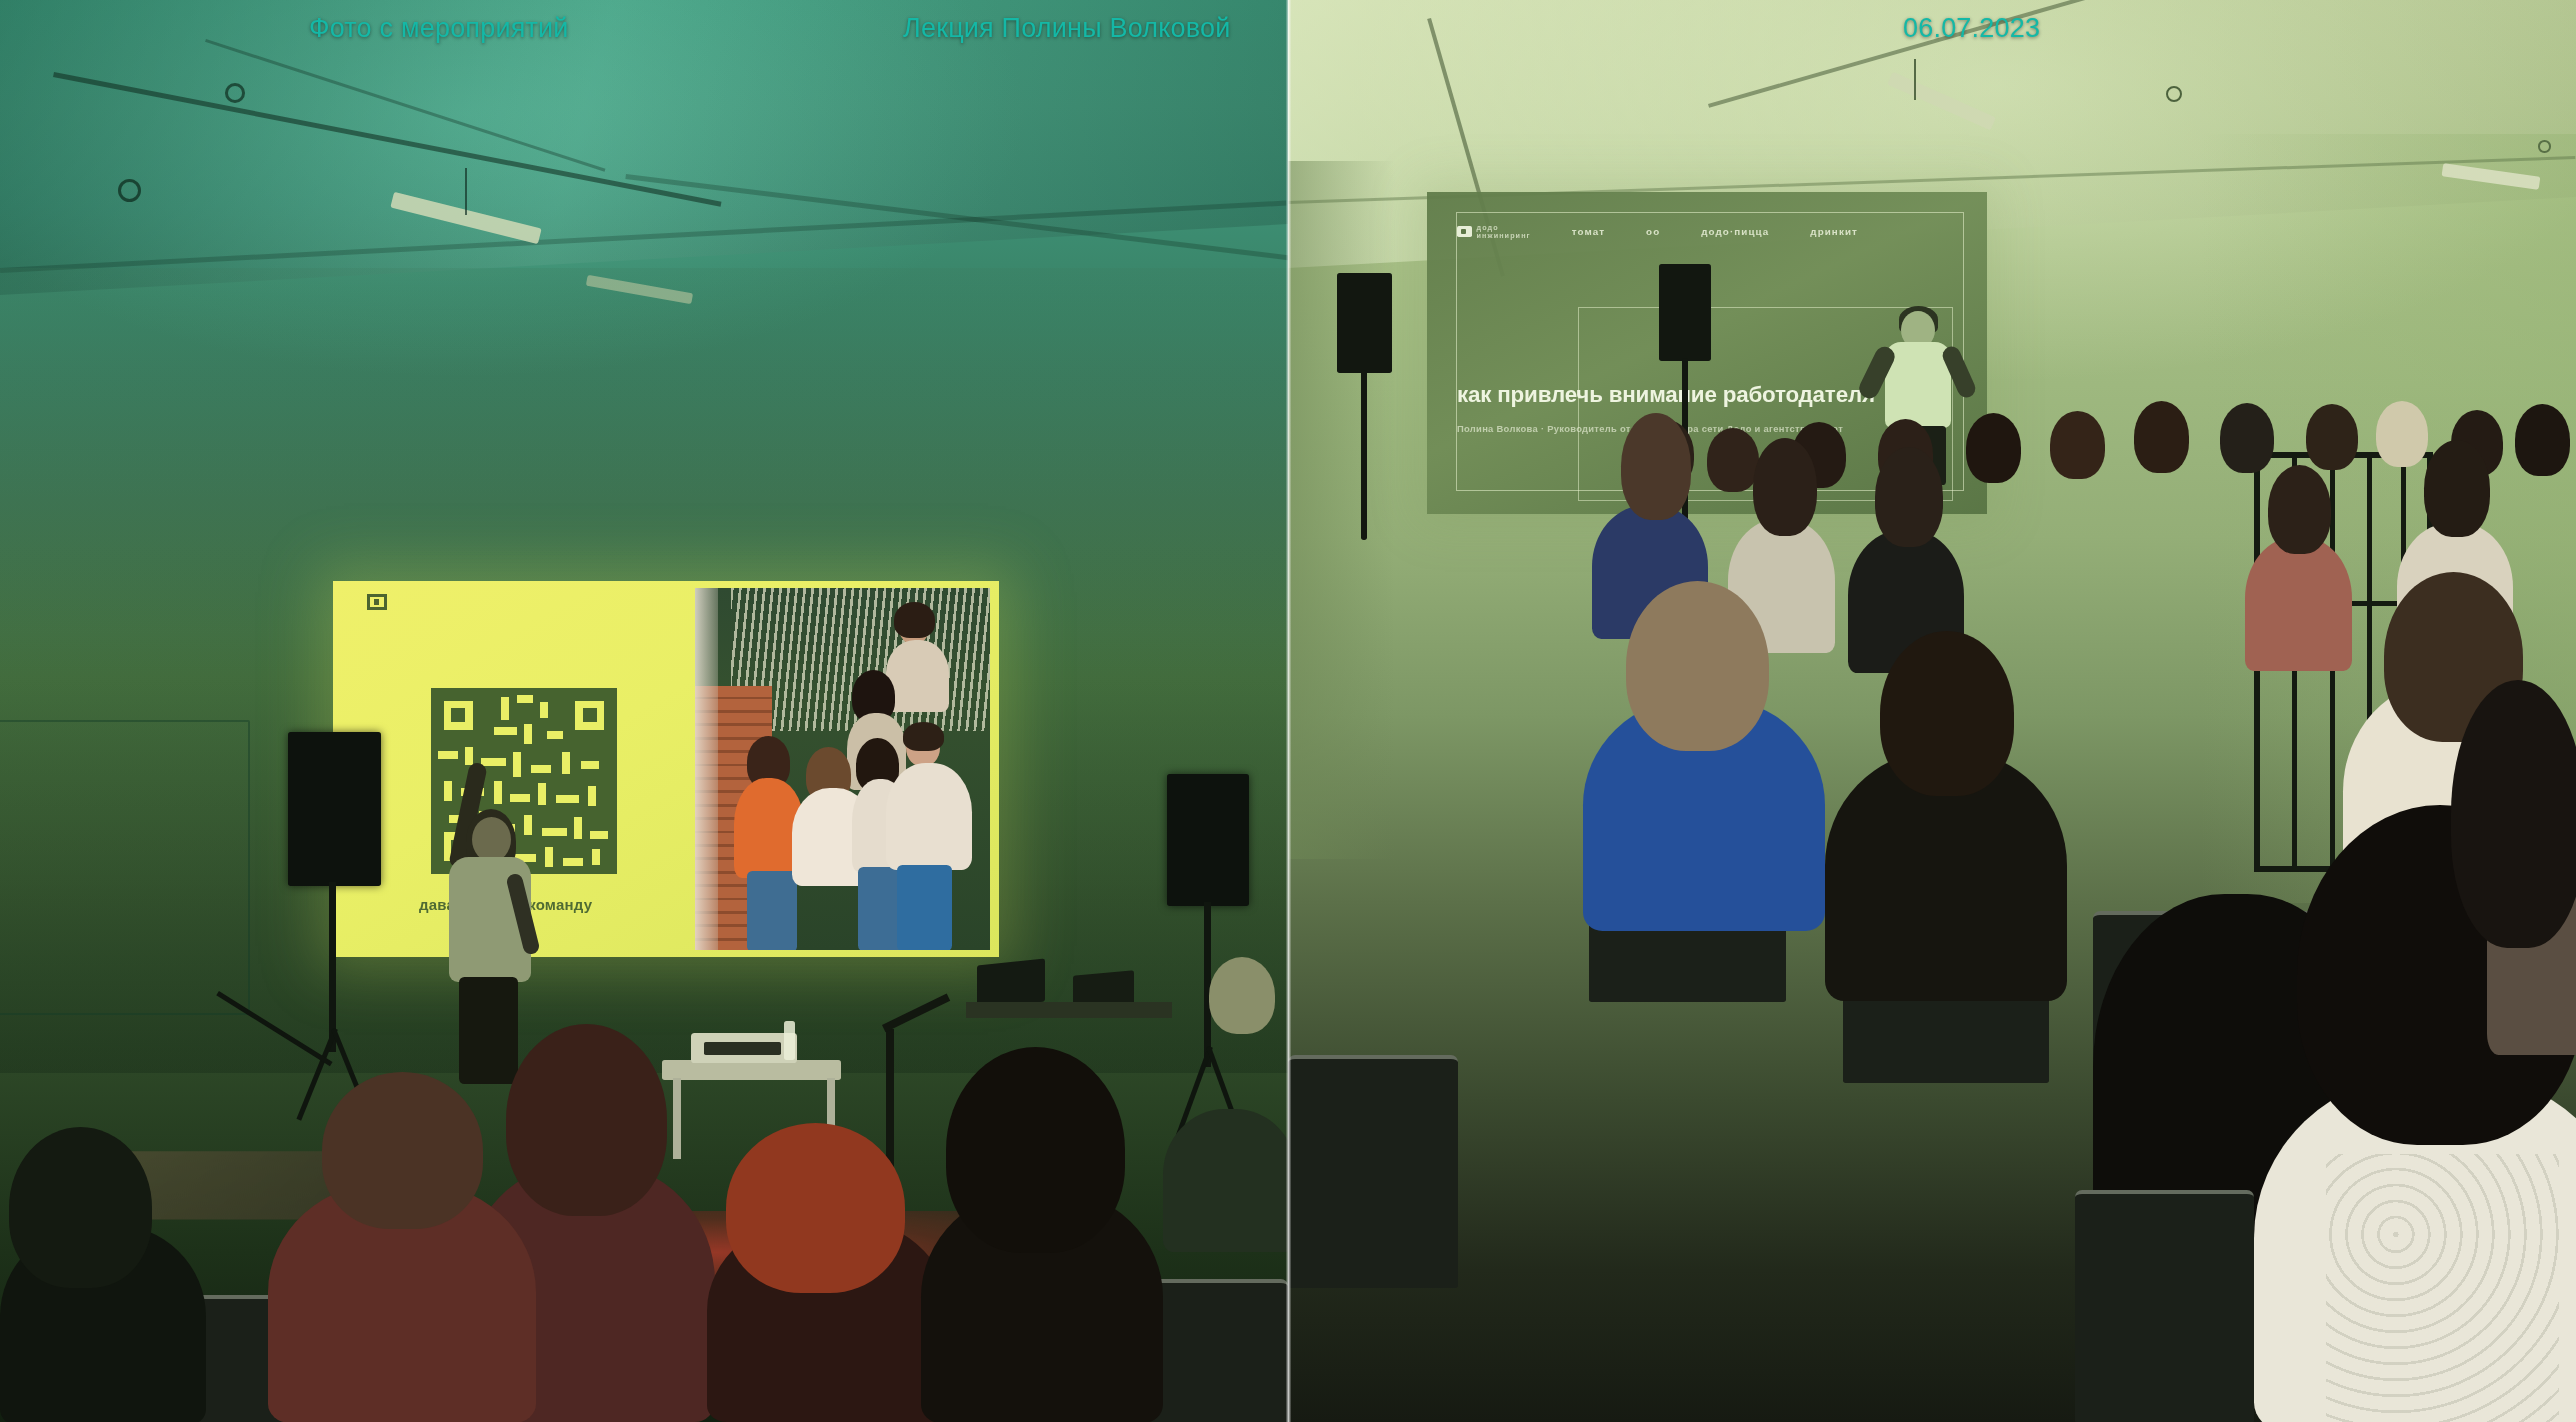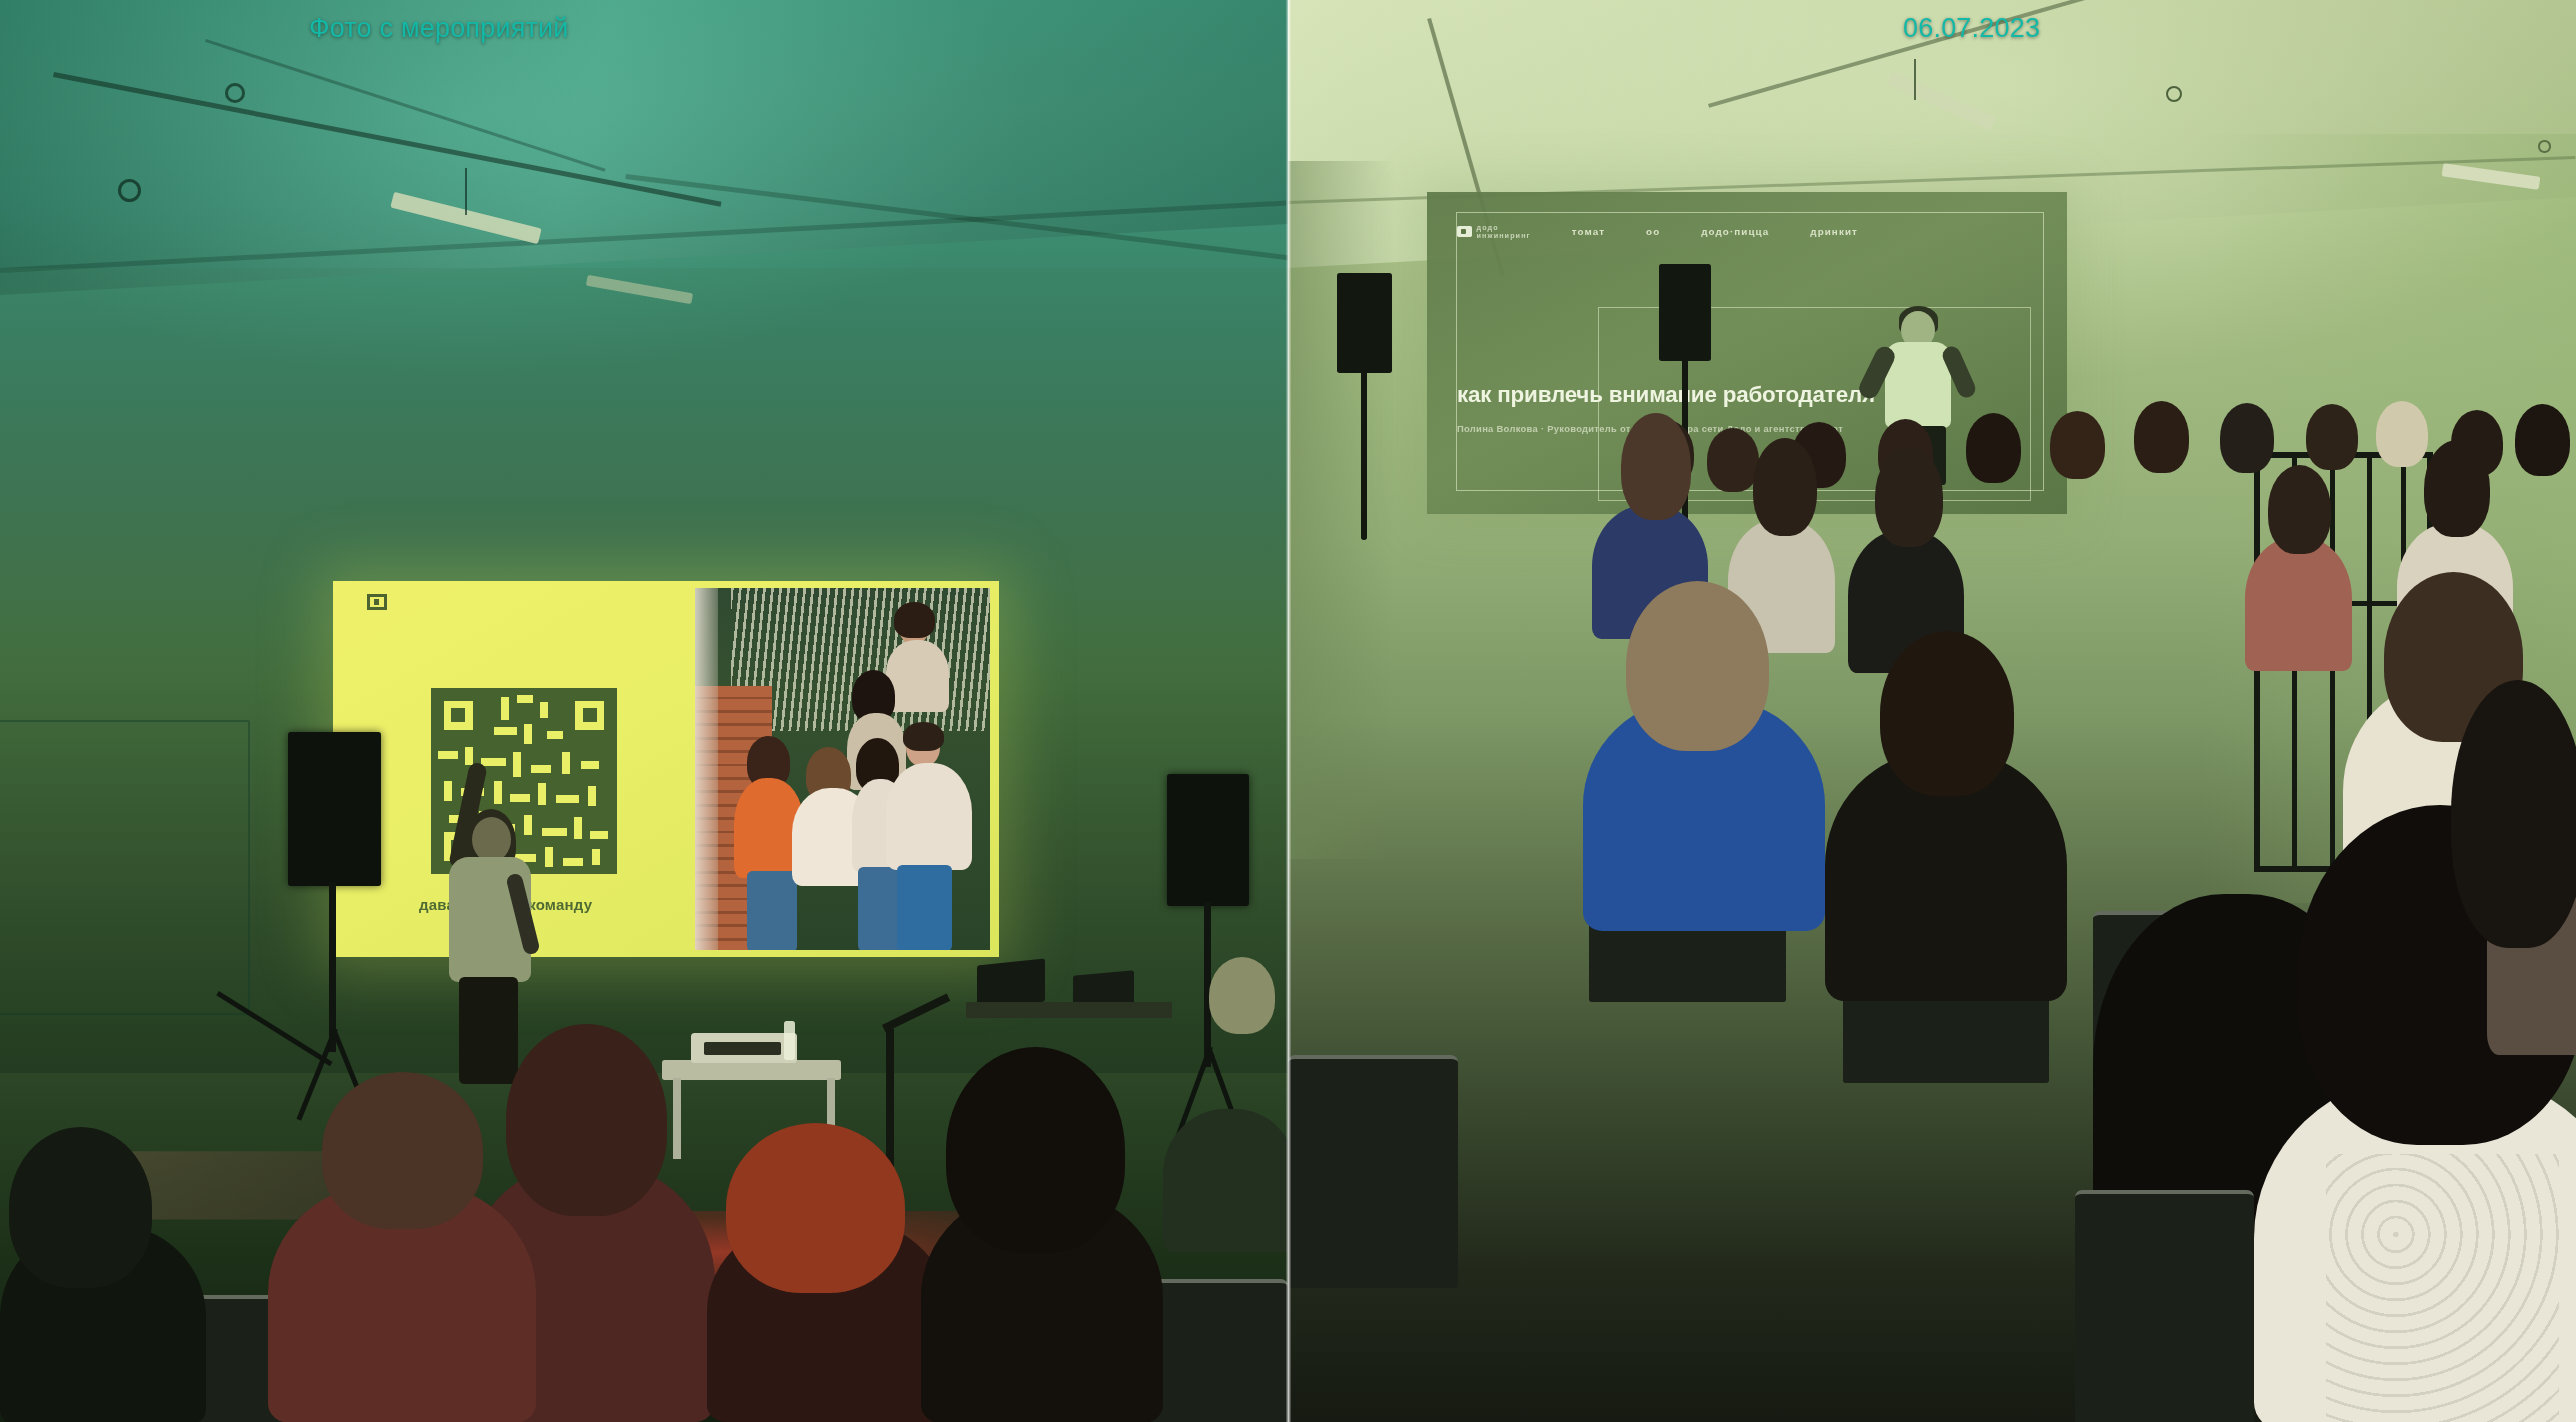--- a/index.html
+++ b/index.html
@@ -167,21 +167,21 @@
     position:absolute; left:0; top:161px; width:107px; height:698px;
     background:linear-gradient(to right,rgba(110,135,85,.55),rgba(170,195,140,0));
   }
   #panel-right .wall-right{
     position:absolute; right:0; top:134px; width:376px; height:769px;
     background:linear-gradient(to left,rgba(150,180,115,.45),rgba(170,195,140,0));
   }
 
   
   .screen-dark{
-    position:absolute; left:139px; top:192px; width:640px; height:322px;
+    position:absolute; left:139px; top:192px; width:560px; height:322px;
     background:linear-gradient(155deg, rgba(96,124,74,.95) 0%, rgba(112,140,86,.95) 45%, rgba(88,116,68,.96) 100%);
     box-shadow:0 0 45px 10.7px rgba(120,150,90,.18);
   }
   .slide-box{
     position:absolute; left:29px; top:19.7px; right:23px; bottom:23px;
     border:1.3px solid rgba(235,245,210,.55);
   }
   .slide-box:before{
     
     content:""; position:absolute; left:24%; top:34%; right:2%; bottom:-4%;
@@ -526,18 +526,21 @@
 
     <div class="shoulder" style="left:1199px;top:787px;width:143px;height:268px;background:#5a4e42;"></div>
     <div class="aud" style="left:1163px;top:680px;width:134px;height:268px;background:#181410;"></div>
   </div>
 
   <div class="panel-divider"></div>
 
   <div class="hdr" id="hdr-left">
     <span>Фото с мероприятий</span>
   </div>
+  <div class="hdr" id="hdr-mid">
+    <span>Лекция Полины Волковой</span>
+  </div>
   <div class="hdr" id="hdr-right">
     <span>06.07.2023</span>
   </div>
 
 </div>
 
 
 </body></html>

